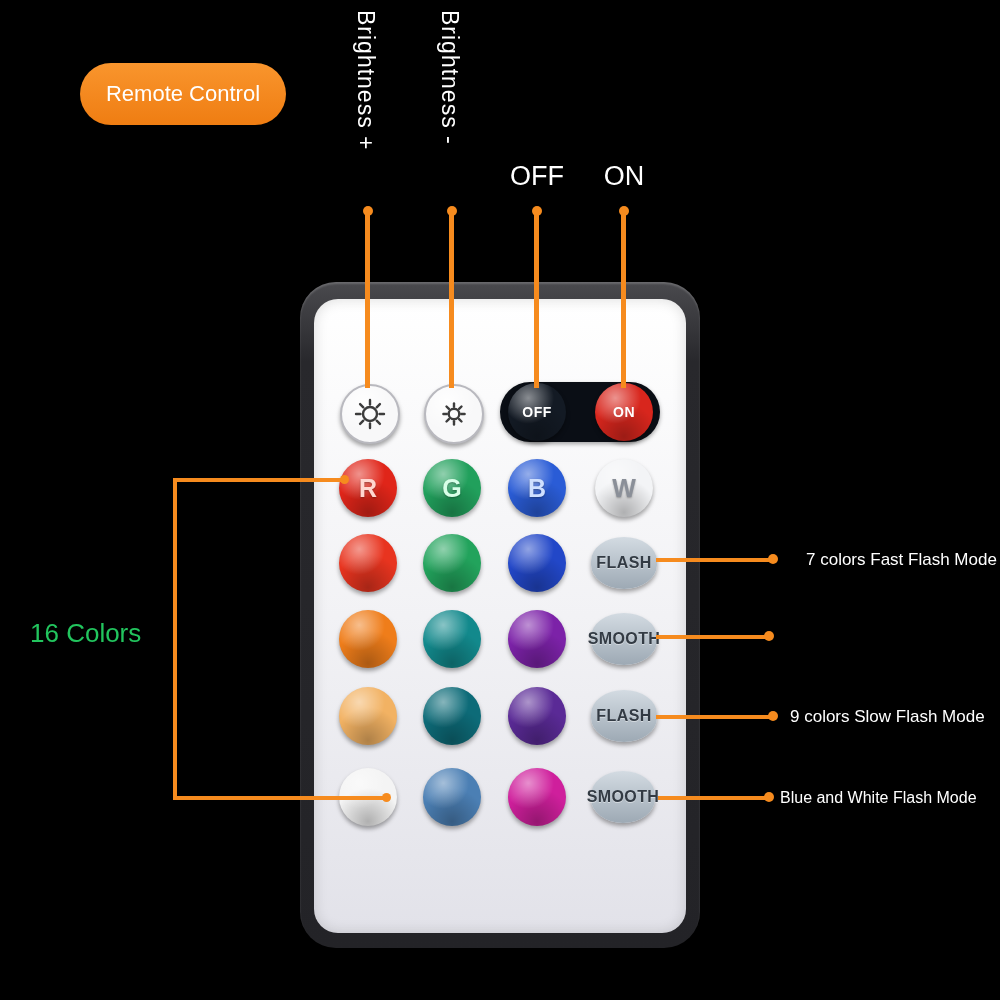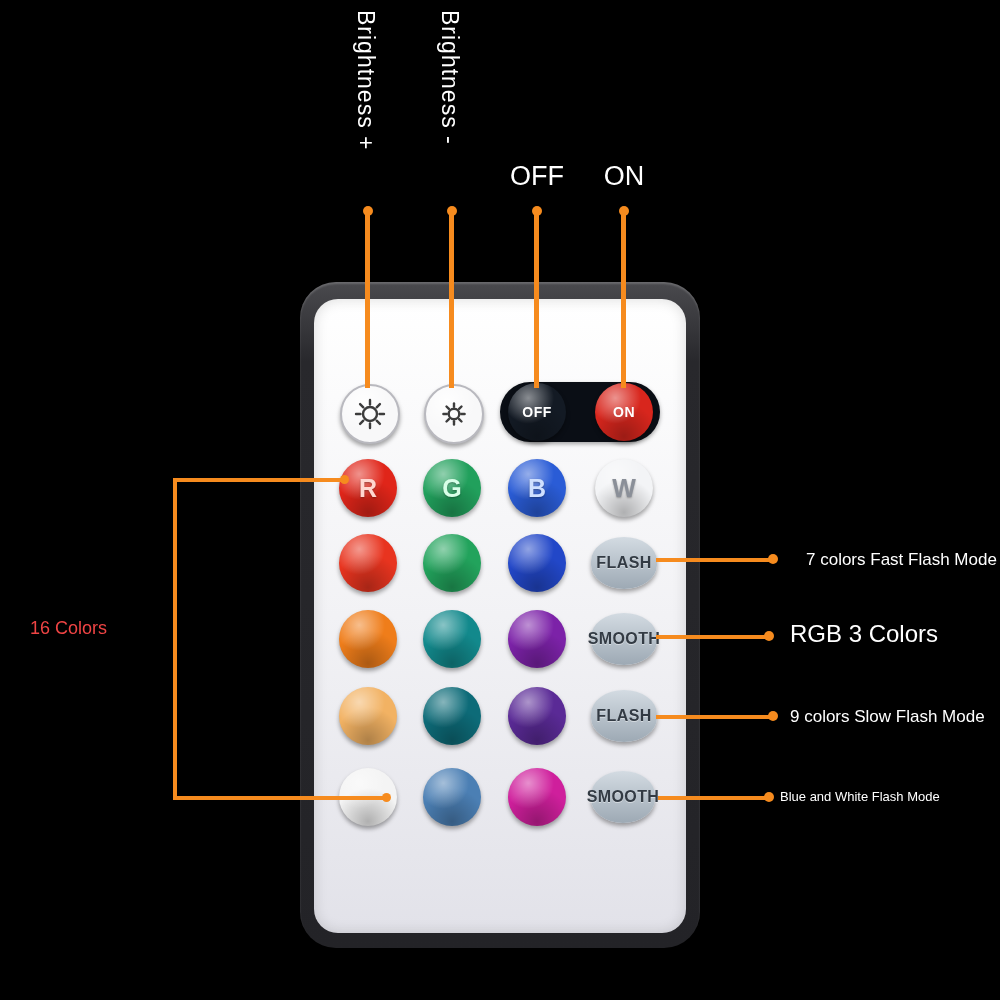--- a/index.html
+++ b/index.html
@@ -50,21 +50,21 @@
              radial-gradient(circle at 50% 92%,rgba(0,0,0,.28),rgba(0,0,0,0) 55%);}
   .icon-btn{background-color:#f8f8f9;border:2px solid #b9b9bf;
             background-image:radial-gradient(circle at 38% 28%,rgba(255,255,255,.9),rgba(255,255,255,0) 55%);}
   .fn-btn{border-radius:50% / 46%;background:linear-gradient(180deg,#d3dbe2,#9da9b4);
           color:#333b44;font-size:16px;letter-spacing:.4px;
           text-shadow:0 1px 0 rgba(255,255,255,.45);}
   .btn .letter{font-size:25px;text-shadow:0 1px 2px rgba(0,0,0,.3);}
   .btn .word{font-size:14px;letter-spacing:.5px;}
 
   
-  .lbl-16{position:absolute;left:30px;top:618px;font-size:18px;color:#ef4444;}
+  .lbl-16{position:absolute;left:30px;top:618px;font-size:26px;color:#22c55e;}
   .brk{position:absolute;background:#f68b1e;z-index:6;}
   .brk.v{left:173px;top:478px;width:4px;height:322px;}
   .brk.h1{left:173px;top:478px;width:172px;height:4px;}
   .brk.h2{left:173px;top:796px;width:214px;height:4px;}
   .dot.bd1{left:340px;top:475px;width:9px;height:9px;}
   .dot.bd2{left:382px;top:793px;width:9px;height:9px;}
 
   
   .aline{position:absolute;height:4px;background:#f68b1e;z-index:6;}
   .aline.a1{left:656px;top:558px;width:116px;}
@@ -72,27 +72,28 @@
   .aline.a3{left:656px;top:715px;width:116px;}
   .aline.a4{left:658px;top:796px;width:110px;}
   .dot.ad1{left:768px;top:554px;}
   .dot.ad2{left:764px;top:631px;}
   .dot.ad3{left:768px;top:711px;}
   .dot.ad4{left:764px;top:792px;}
   .atext{position:absolute;font-size:17px;color:#fff;white-space:nowrap;}
   .atext.t1{left:790px;top:550px;margin-left:16px;}
   .atext.t2{left:790px;top:620px;font-size:24px;}
   .atext.t3{left:790px;top:707px;}
-  .atext.t4{left:780px;top:789px;font-size:13px;}
+  .atext.t4{left:780px;top:789px;font-size:16px;}
 </style>
 </head>
 <body>
 
 <div class="scene">
 
+  <div class="badge">Remote Control</div>
 
   <div class="vlabel b1">Brightness +</div>
   <div class="vlabel b2">Brightness -</div>
   <div class="hlabel off">OFF</div>
   <div class="hlabel on">ON</div>
 
   <div class="dot d1"></div>
   <div class="dot d2"></div>
   <div class="dot d3"></div>
   <div class="dot d4"></div>
@@ -185,17 +186,16 @@
 
   <div class="aline a1"></div>
   <div class="aline a2"></div>
   <div class="aline a3"></div>
   <div class="aline a4"></div>
   <div class="dot ad1"></div>
   <div class="dot ad2"></div>
   <div class="dot ad3"></div>
   <div class="dot ad4"></div>
   <div class="atext t1">7 colors Fast Flash Mode</div>
-  <div class="atext t2">RGB 3 Colors</div>
   <div class="atext t3">9 colors Slow Flash Mode</div>
   <div class="atext t4">Blue and White Flash Mode</div>
 
 </div>
 
 </body></html>

